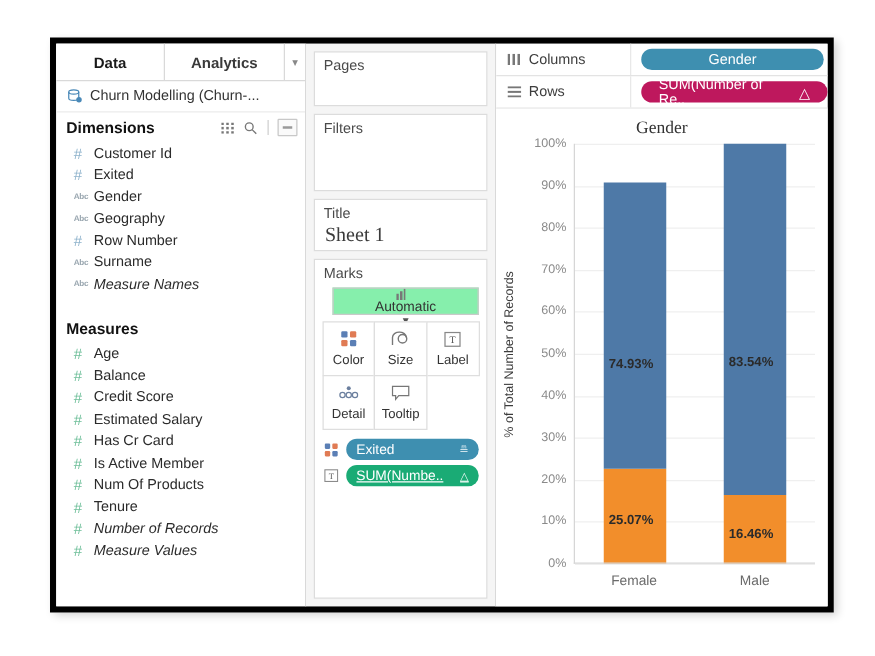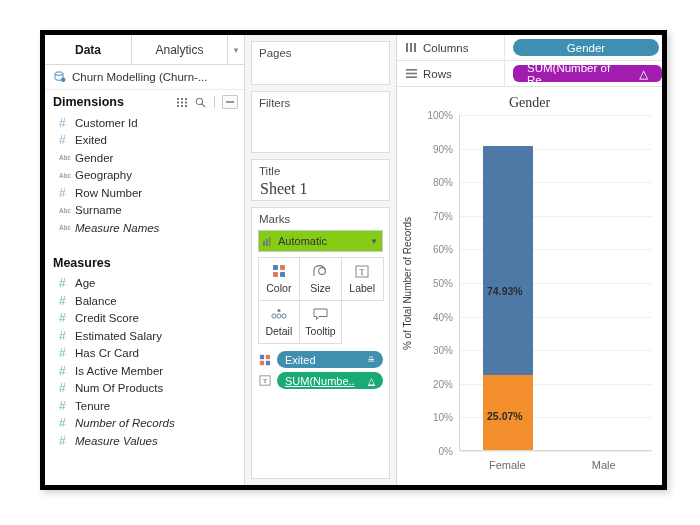--- a/index.html
+++ b/index.html
@@ -41,20 +41,21 @@
     border-bottom: 1px solid #d9d9d9;
     background: #fff;
   }
   .pane-tab {
     display: flex;
     align-items: center;
     justify-content: center;
     font-size: 12px;
     color: #333;
     padding: 0 10px;
+    font-weight: bold;
   }
   .pane-tab.active {
     font-weight: bold;
     color: #1a1a1a;
     border-right: 1px solid #d9d9d9;
     flex: 0 0 66px;
   }
   .pane-tab.inactive {
     flex: 1;
     color: #3a3a3a;
@@ -167,29 +168,30 @@
   .card.filters { height: 62px; }
   .card.title-card { height: 42px; }
   .sheet-title {
     font-size: 16px;
     color: #3b3b3b;
     padding: 0 8px;
     font-family: "Liberation Serif", serif;
   }
   .card.marks { flex: 1; display: flex; flex-direction: column; }
   .marks-select {
-    margin: 2px 6px 5px 6px;
+    margin: 2px 6px 5px 14px;
     height: 20px;
     border: 1px solid #c9c9c9;
-    background: #84cc16;
+    background: #86efac;
     display: flex;
     align-items: center;
     font-size: 11px;
     color: #333;
     padding: 0 4px;
+    flex-direction: column;
   }
   .marks-select .ms-ic { margin-right: 4px; display:flex; }
   .marks-select .ms-label { flex: 1; }
   .marks-select .ms-caret { color: #555; font-size: 8px; }
   .btn-grid {
     display: grid;
     grid-template-columns: repeat(3, 1fr);
     margin: 0 6px;
     border-collapse: collapse;
   }
@@ -273,21 +275,21 @@
     align-items: center;
     justify-content: center;
     gap: 6px;
     padding: 0 14px;
     font-size: 11.5px;
     color: #fff;
     min-width: 146px;
     box-sizing: border-box;
   }
   .shelf-pill.blue { background: #3e8fb0; }
-  .shelf-pill.green { background: #a21caf; border-radius: 6px; }
+  .shelf-pill.green { background: #be185d; }
 
   .chart-area {
     flex: 1;
     position: relative;
     background: #ffffff;
     overflow: hidden;
   }
   .chart-title {
     text-align: center;
     font-size: 14px;
@@ -699,20 +701,26 @@
             <div class="gridline" style="top: 30%;"></div>
             <div class="gridline" style="top: 20%;"></div>
             <div class="gridline" style="top: 10%;"></div>
             <div class="gridline" style="top: 0%;"></div>
             <div class="bar-slot" style="left: 12%; width: 26%; margin-top: 31px;">
               <div class="bar bot" style="bottom: 0%; height: 25.07%;"></div>
               <div class="bar top" style="bottom: 25.07%; height: 74.93%;"></div>
               <div class="bar-label" style="left: 4px; bottom: 50.535%;">74.93%</div>
               <div class="bar-label" style="left: 4px; bottom: 9.535%;">25.07%</div>
             </div>
+            <div class="bar-slot" style="left: 62%; width: 26%;">
+              <div class="bar bot" style="bottom: 0%; height: 16.46%;"></div>
+              <div class="bar top" style="bottom: 16.46%; height: 83.54%;"></div>
+              <div class="bar-label" style="left: 4px; bottom: 46.23%;">83.54%</div>
+              <div class="bar-label" style="left: 4px; bottom: 5.23%;">16.46%</div>
+            </div>
           </div>
         <div class="x-axis" id="x-axis">
             <div class="x-label" style="left: 25%;">Female</div>
             <div class="x-label" style="left: 75%;">Male</div>
           </div>
       </div>
     </div>
   </div>
 </div>
 

